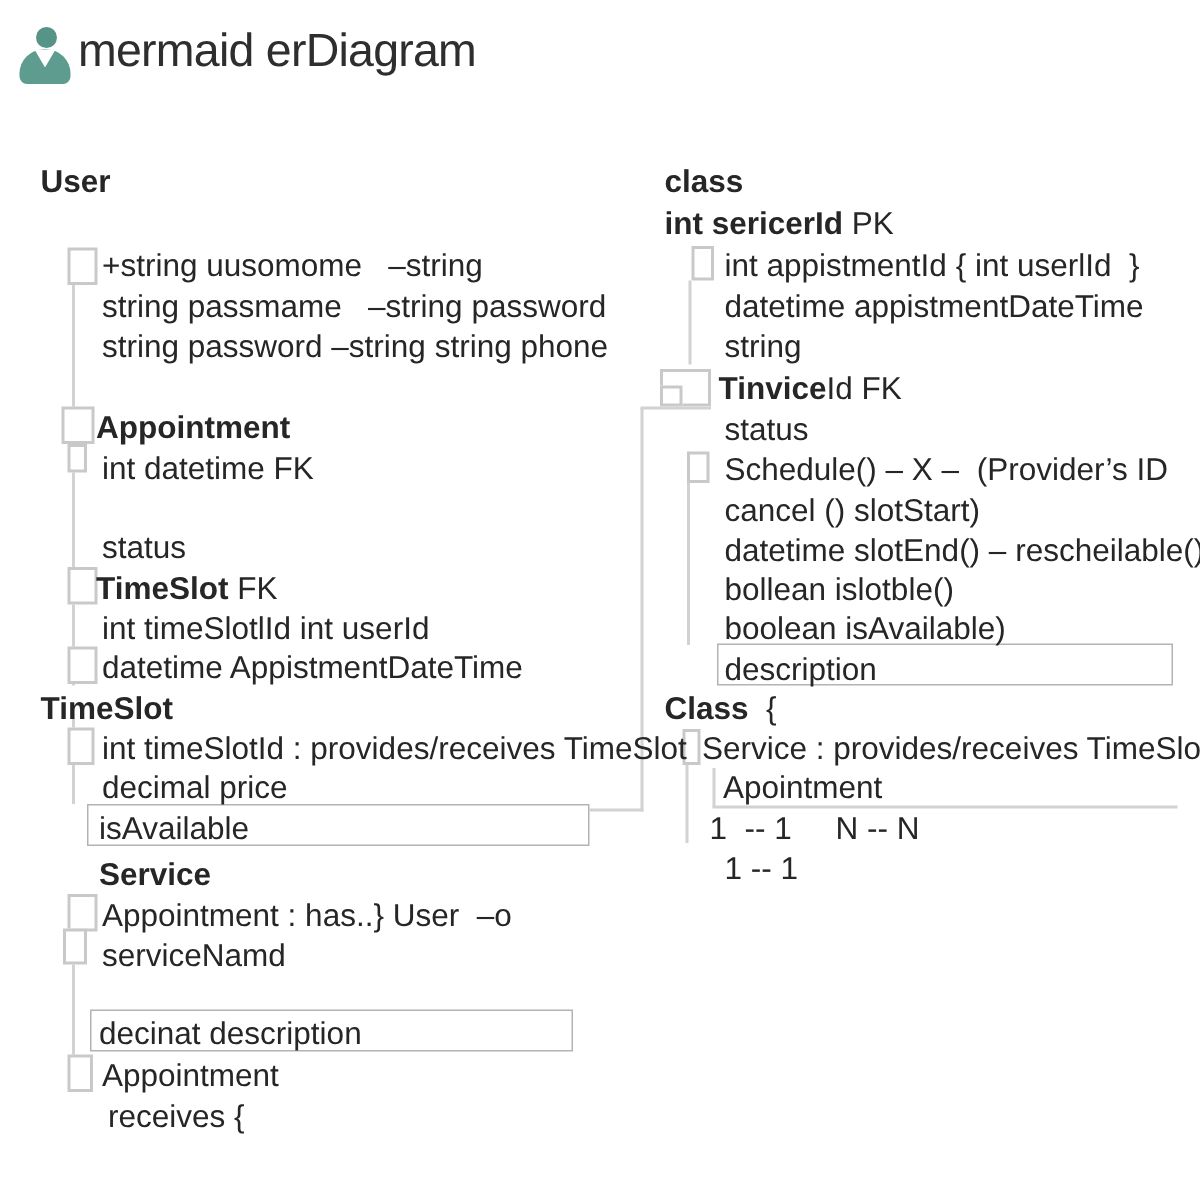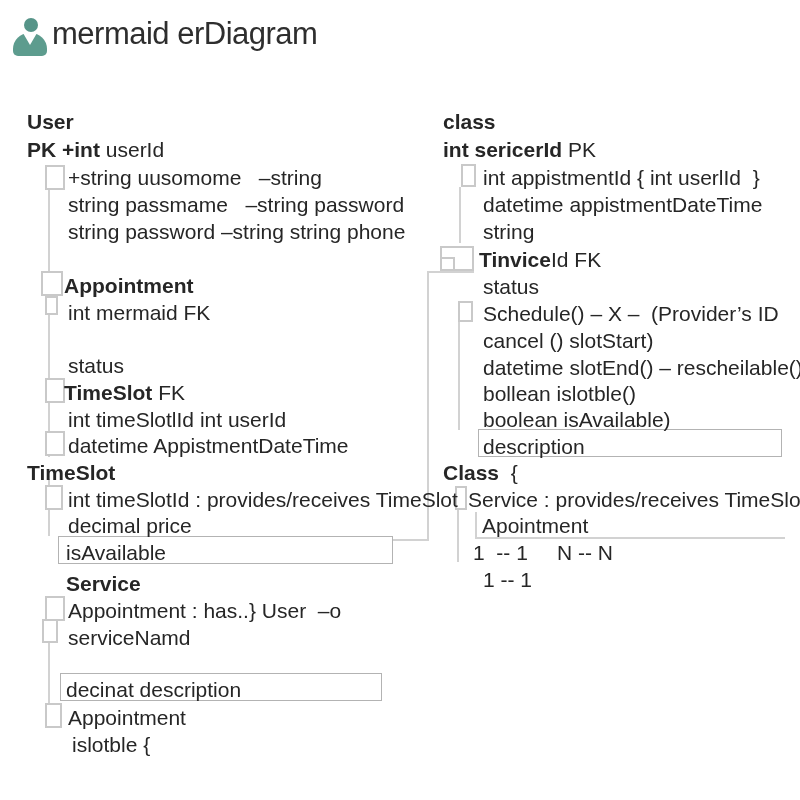--- a/index.html
+++ b/index.html
@@ -63,40 +63,39 @@
   <div class="cbox" style="left:440px;top:246px;width:34px;height:25px"></div>
   <div class="cbox" style="left:440px;top:257px;width:15px;height:14px"></div>
   <div class="cbox" style="left:458px;top:301px;width:15px;height:21px"></div>
   <div class="cbox" style="left:455px;top:486px;width:12px;height:24px"></div>
 
   <div class="ibox" style="left:58px;top:536px;width:335px;height:28px"></div>
   <div class="ibox" style="left:60px;top:673px;width:322px;height:28px"></div>
   <div class="ibox" style="left:478px;top:429px;width:304px;height:28px"></div>
 
   <div class="line" style="left:27px;top:109px"><span class="b">User</span><span></span></div>
-  <div class="line" style="left:27px;top:137px"><span class="b">PK +int</span><span> userId</span></div>
   <div class="line" style="left:68px;top:192px"><span class="b"></span><span>string passmame   –string password</span></div>
   <div class="line" style="left:68px;top:165px"><span class="b"></span><span>+string uusomome   –string</span></div>
   <div class="line" style="left:68px;top:219px"><span class="b"></span><span>string password –string string phone</span></div>
   <div class="line" style="left:64px;top:273px"><span class="b">Appointment</span><span></span></div>
-  <div class="line" style="left:68px;top:300px"><span class="b"></span><span>int mermaid FK</span></div>
+  <div class="line" style="left:68px;top:300px"><span class="b"></span><span>int datetime FK</span></div>
   <div class="line" style="left:68px;top:353px"><span class="b"></span><span>status</span></div>
   <div class="line" style="left:64px;top:380px"><span class="b">TimeSlot</span><span> FK</span></div>
   <div class="line" style="left:68px;top:407px"><span class="b"></span><span>int timeSlotlId int userId</span></div>
   <div class="line" style="left:68px;top:433px"><span class="b"></span><span>datetime AppistmentDateTime</span></div>
   <div class="line" style="left:27px;top:460px"><span class="b">TimeSlot</span><span></span></div>
   <div class="line" style="left:68px;top:487px"><span class="b"></span><span>int timeSlotId : provides/receives TimeSlot</span></div>
   <div class="line" style="left:66px;top:540px"><span class="b"></span><span>isAvailable</span></div>
   <div class="line" style="left:68px;top:513px"><span class="b"></span><span>decimal price</span></div>
   <div class="line" style="left:66px;top:571px"><span class="b">Service</span><span></span></div>
   <div class="line" style="left:68px;top:598px"><span class="b"></span><span>Appointment : has..} User  –o</span></div>
   <div class="line" style="left:68px;top:625px"><span class="b"></span><span>serviceNamd</span></div>
   <div class="line" style="left:66px;top:677px"><span class="b"></span><span>decinat description</span></div>
   <div class="line" style="left:68px;top:705px"><span class="b"></span><span>Appointment</span></div>
-  <div class="line" style="left:72px;top:732px"><span class="b"></span><span>islotble {</span></div>
+  <div class="line" style="left:72px;top:732px"><span class="b"></span><span>receives {</span></div>
 
   <div class="line" style="left:443px;top:109px"><span class="b">class</span><span></span></div>
   <div class="line" style="left:443px;top:137px"><span class="b">int sericerId</span><span> PK</span></div>
   <div class="line" style="left:483px;top:165px"><span class="b"></span><span>int appistmentId { int userlId  }</span></div>
   <div class="line" style="left:483px;top:192px"><span class="b"></span><span>datetime appistmentDateTime</span></div>
   <div class="line" style="left:483px;top:219px"><span class="b"></span><span>string</span></div>
   <div class="line" style="left:479px;top:247px"><span class="b">Tinvice</span><span>Id FK</span></div>
   <div class="line" style="left:483px;top:274px"><span class="b"></span><span>status</span></div>
   <div class="line" style="left:483px;top:301px"><span class="b"></span><span>Schedule() – X –  (Provider’s ID</span></div>
   <div class="line" style="left:483px;top:328px"><span class="b"></span><span>cancel () slotStart)</span></div>

